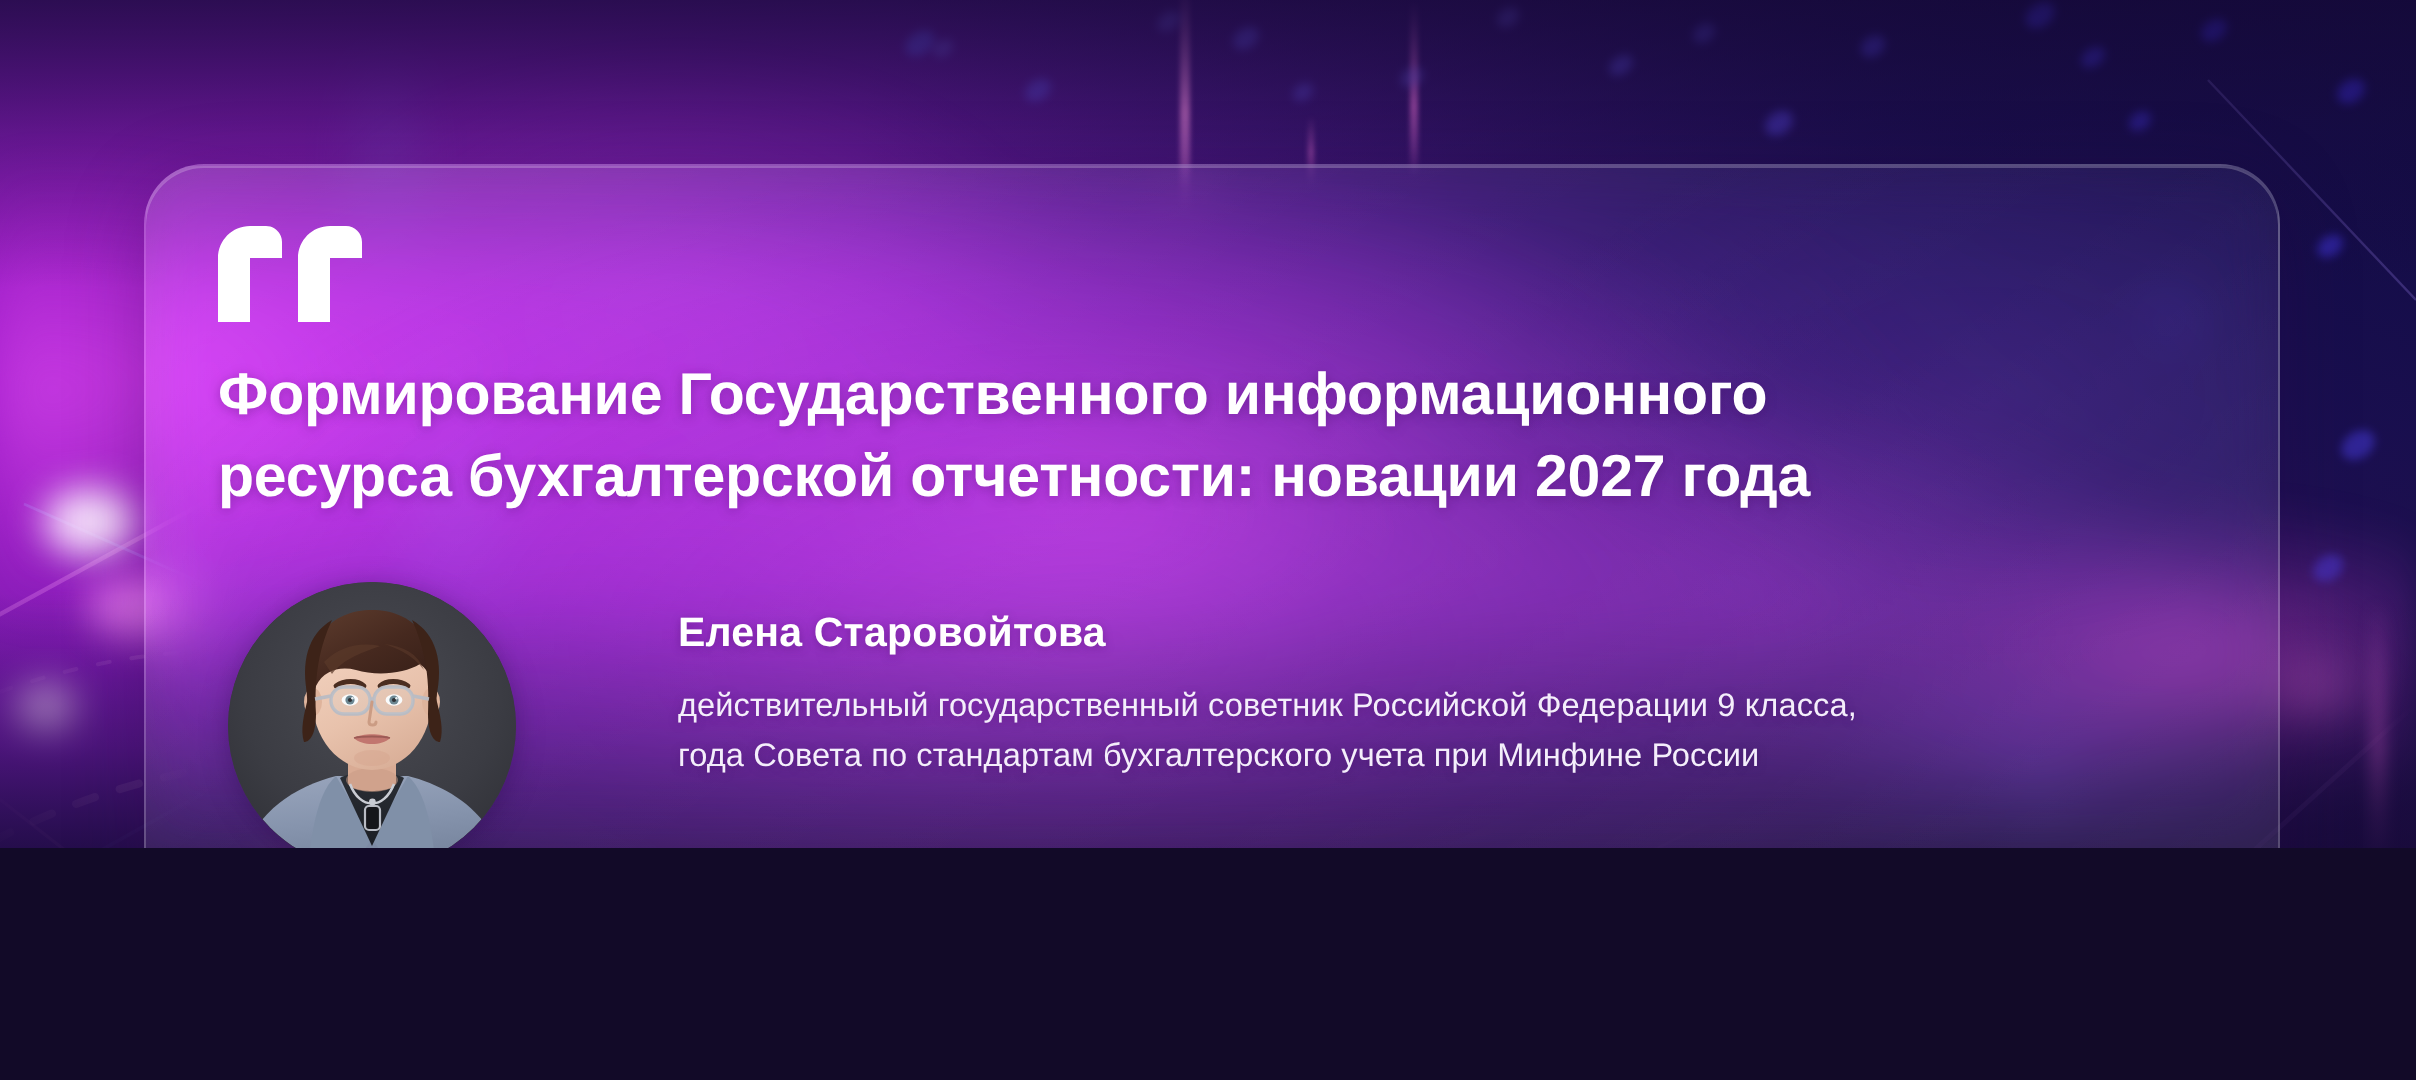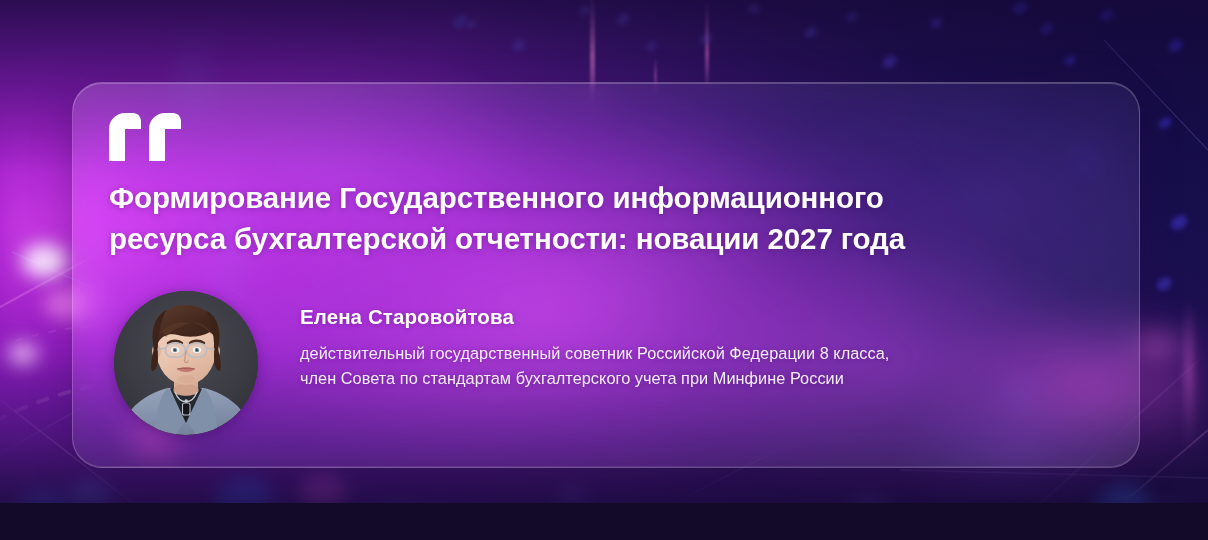--- a/index.html
+++ b/index.html
@@ -8,21 +8,21 @@
     padding: 0;
     background: #120a28;
   }
   body {
     font-family: "Liberation Sans", "DejaVu Sans", sans-serif;
   }
 
   #stage {
     position: relative;
     width: 1208px;
-    height: 503px;
+    height: 424px;
     overflow: hidden;
     background: #1b0d3a;
   }
 
   
   .bg-layer {
     position: absolute;
     inset: 0;
     pointer-events: none;
   }
@@ -154,20 +154,21 @@
   }
   #title .tline { display: block; white-space: nowrap; }
 
   
   #speaker {
     position: absolute;
     left: 41px;
     top: 208px;
     display: flex;
     align-items: flex-start;
+    gap: 39px;
   }
 
   
   #avatar {
     position: relative;
     width: 144px;
     height: 144px;
     border-radius: 50%;
     overflow: hidden;
     flex: 0 0 auto;
@@ -412,22 +413,22 @@
               <path d="M61 101 C 66 114, 78 114, 83 101" stroke="#c9ccd3" stroke-width="1.3" fill="none"></path>
               <rect x="68.5" y="112" width="7.5" height="12" rx="2" fill="#15161a" stroke="#b9bcc4" stroke-width="1.1"></rect>
               <circle cx="72.2" cy="110" r="1.7" fill="#c9ccd3"></circle>
             </g>
           </svg>
         </div>
 
         <div id="speaker-text">
           <div id="speaker-name">Елена Старовойтова</div>
           <div id="speaker-role">
-            <span class="rline">действительный государственный советник Российской Федерации 8 класса,</span>
-            <span class="rline">член Совета по стандартам бухгалтерского учета при Минфине России</span>
+            <span class="rline">действительный государственный советник Российской Федерации 9 класса,</span>
+            <span class="rline">года Совета по стандартам бухгалтерского учета при Минфине России</span>
           </div>
         </div>
 
       </div>
     </div>
   </div>
 
 </div>
 
 </body></html>

